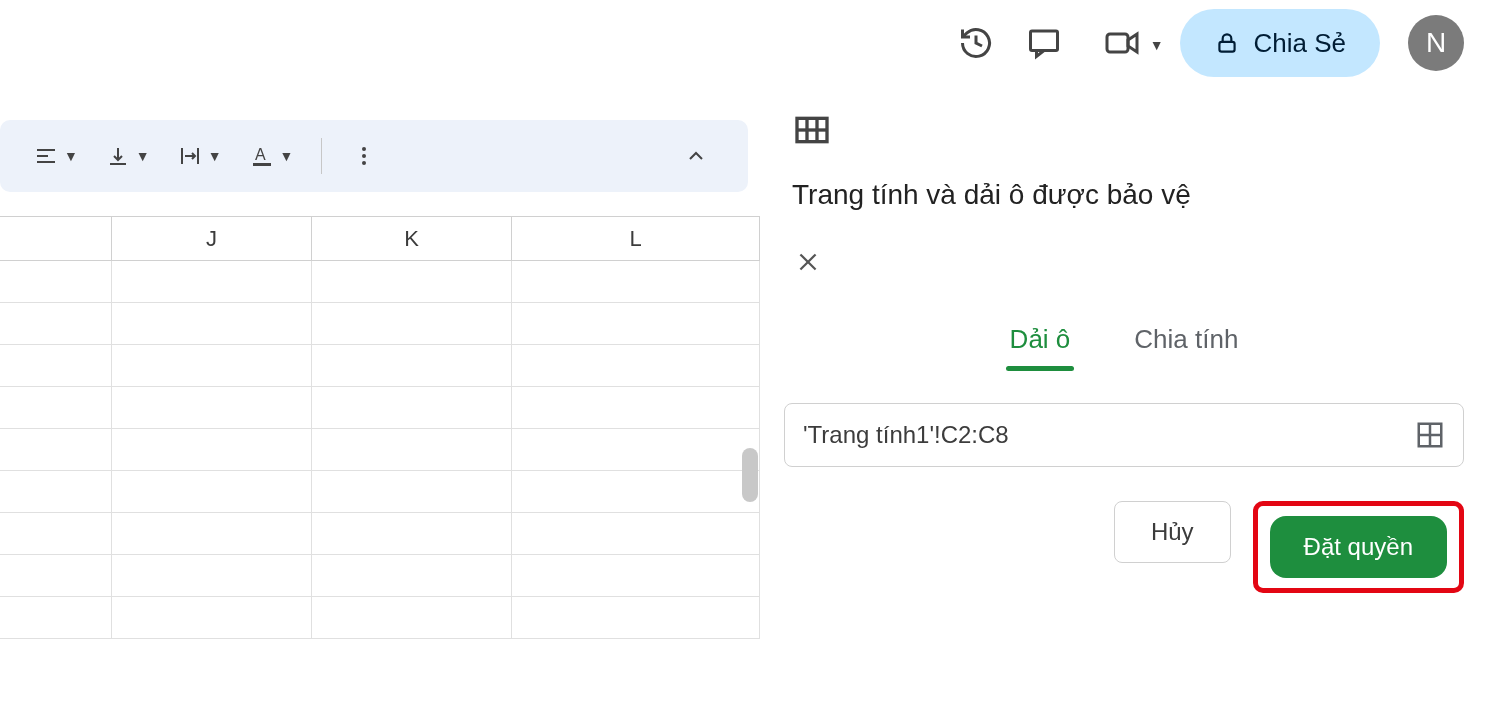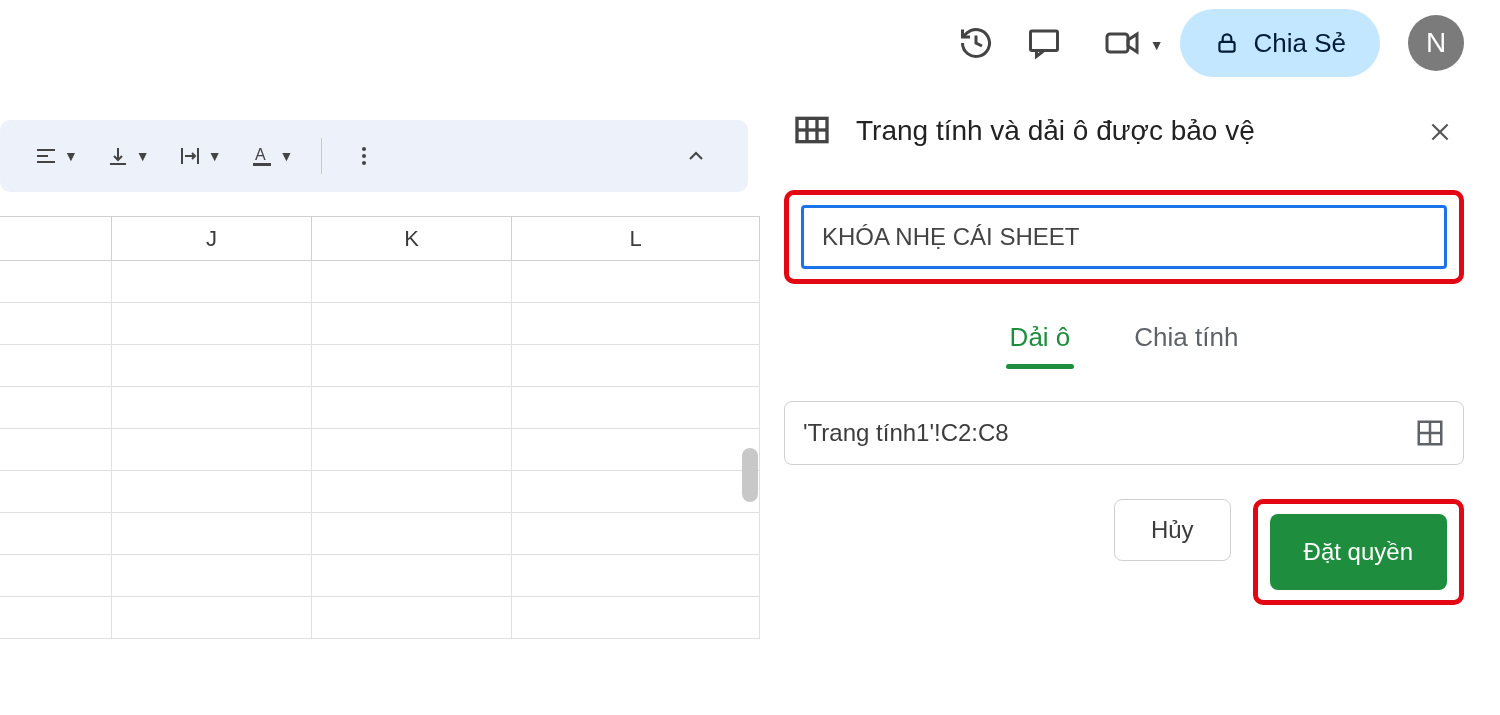--- a/index.html
+++ b/index.html
@@ -27,39 +27,39 @@
   .rows { }
   .row { display:flex; height:42px; }
   .cell { flex:0 0 200px; border-right:1px solid #e0e0e0; border-bottom:1px solid #e0e0e0; }
   .cell.first { flex:0 0 112px; }
   .cell.last { flex:1; }
 
   .vscroll-thumb { position:absolute; top:328px; left:742px; width:16px; height:54px; background:#c8c8c8; border-radius:8px; }
 
   
   .panel { position:absolute; top:100px; right:36px; width:680px; }
-  .panel-header { display:flex; align-items:flex-start; gap:24px; padding:10px 8px 38px 8px; }
+  .panel-header { display:flex; align-items:flex-start; gap:24px; padding:10px 8px 38px 8px;flex-direction:column; }
   .panel-header .title { flex:1; font-size:28px; color:#222; line-height:1.5; }
   .close-x { width:32px; height:32px; display:flex; align-items:center; justify-content:center; color:#555; cursor:pointer; margin-top:6px; }
 
   .highlight-red { border:5px solid #e30613; border-radius:10px; padding:10px 12px; display:block; }
   .desc-input-wrap { margin: 0 0 30px 0; }
   .desc-input { width:100%; height:64px; border:3px solid #1a73e8; border-radius:4px; padding:0 18px; font-size:24px; color:#444; outline:none; }
 
   .tabs { display:flex; justify-content:center; gap:56px; margin-bottom:34px; }
   .tab { font-size:26px; color:#5f6368; padding:8px 4px 14px 4px; cursor:pointer; position:relative; }
   .tab.active { color:#1e8e3e; font-weight:500; }
   .tab.active::after { content:""; position:absolute; left:0; right:0; bottom:-2px; height:5px; background:#1e8e3e; border-radius:3px; }
 
   .range-box { border:1px solid #d0d0d0; border-radius:8px; height:64px; display:flex; align-items:center; padding:12px 18px; font-size:24px; color:#3c3c3c; margin:0 0 34px 0; }
   .range-box .grid-ic { margin-left:auto; color:#5f6368; cursor:pointer; }
 
   .panel-actions { display:flex; justify-content:flex-end; gap:22px; align-items:flex-start; }
   .btn-cancel { border:1px solid #d0d0d0; background:#fff; color:#3c3c3c; font-size:24px; height:62px; padding:0 36px; border-radius:8px; cursor:pointer; }
-  .btn-primary { background:#1e8e3e; color:#fff; font-size:24px; height:76px; padding:0 34px; border:none; border-radius:8px; cursor:pointer; }
+  .btn-primary { background:#1e8e3e; color:#fff; font-size:24px; height:62px; padding:0 34px; border:none; border-radius:16px; cursor:pointer; }
   .primary-wrap { display:inline-block; }
 
   svg { display:block; }
   .caret-sm { font-size:14px; color:#444; margin-left:2px; }
 </style>
 </head>
 <body>
 
 <div class="topbar">
   <div class="icon-btn">
@@ -232,23 +232,20 @@
     </span>
     <div class="title">Trang tính và dải ô được bảo vệ</div>
     <div class="close-x">
       <svg width="26" height="26" viewBox="0 0 24 24" stroke="#555" stroke-width="2">
           <line x1="5" y1="5" x2="19" y2="19"></line>
           <line x1="19" y1="5" x2="5" y2="19"></line>
         </svg>
     </div>
   </div>
 
-  <span class="highlight-red desc-input-wrap">
-    <input class="desc-input" type="text" value="KHÓA NHẸ CÁI SHEET" style="">
-  </span>
 
   <div class="tabs">
     <div class="tab active">Dải ô</div>
     <div class="tab">Chia tính</div>
   </div>
 
   <div class="range-box">
     <span>'Trang tính1'!C2:C8</span>
     <span class="grid-ic">
       <svg width="30" height="30" viewBox="0 0 24 24" fill="none" stroke="#5f6368" stroke-width="2">

